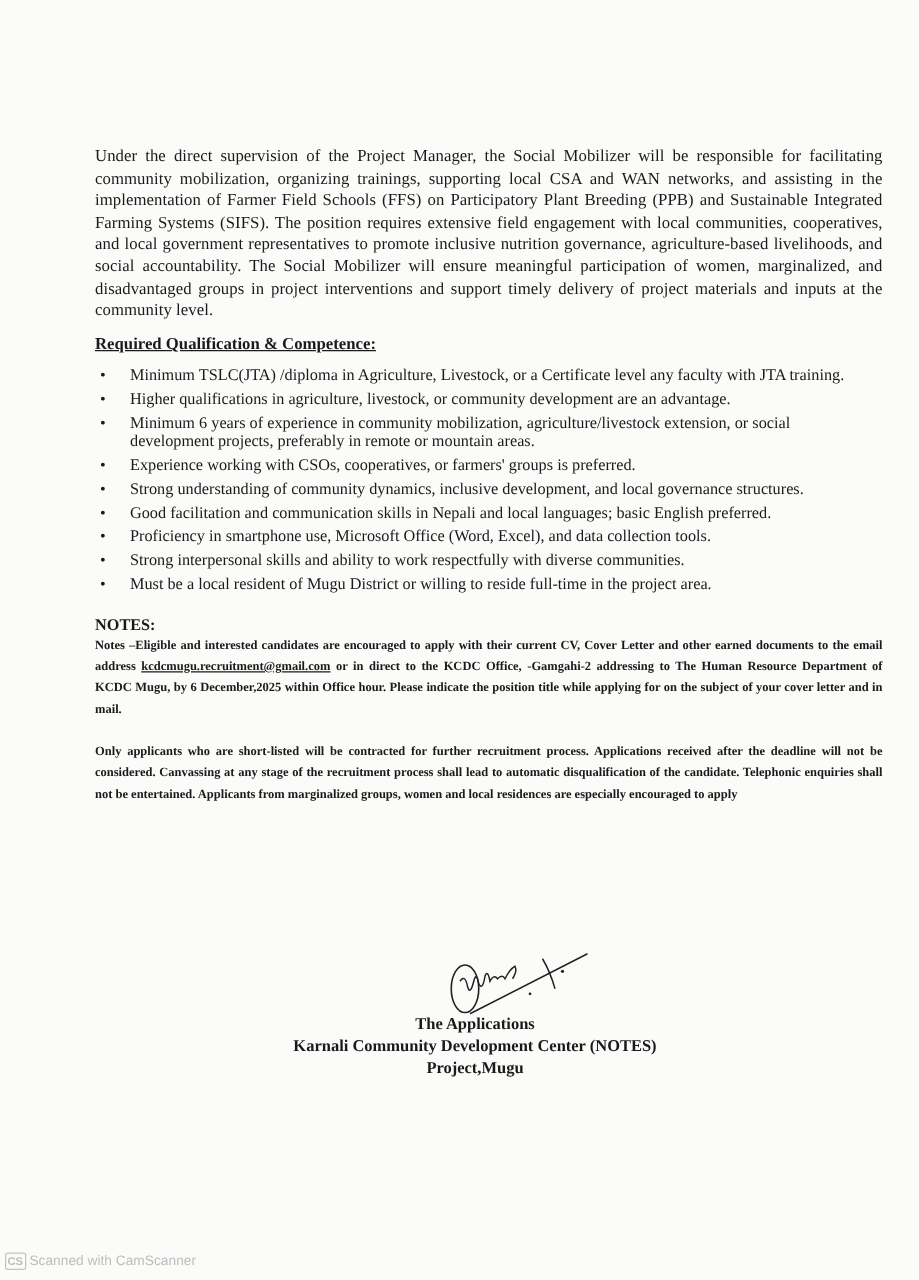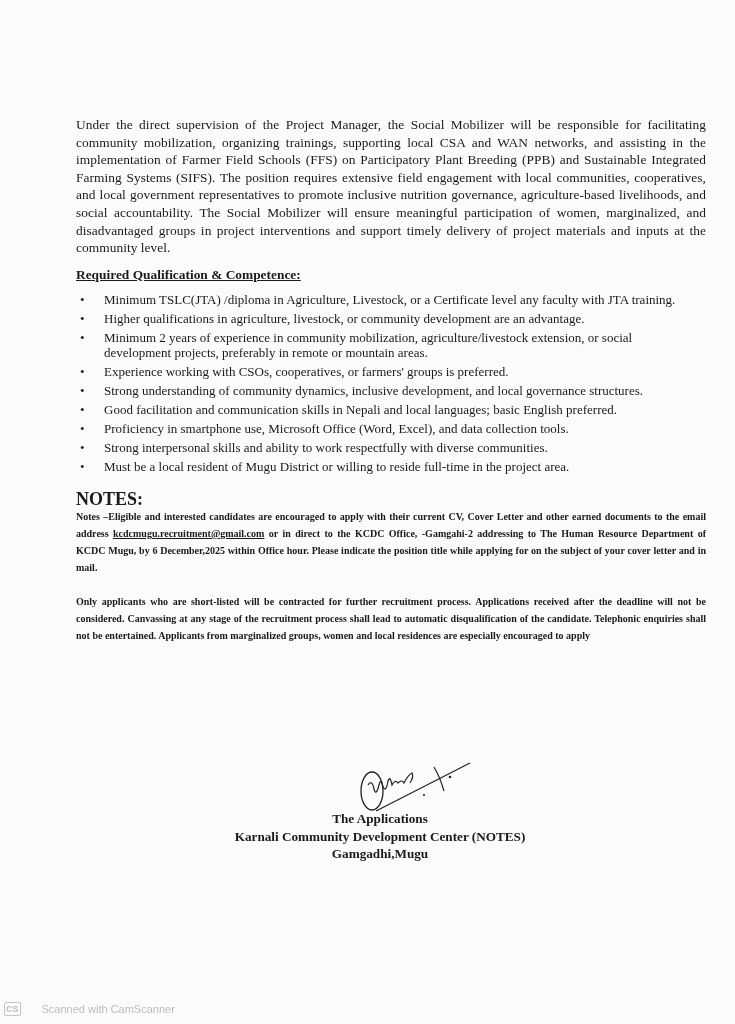--- a/index.html
+++ b/index.html
@@ -17,52 +17,52 @@
     line-height: 18px;
   }
   ul.quals { margin: 8px 0 0 0; padding: 0 0 0 28px; list-style: none; }
   ul.quals li {
     position: relative; font-size: 13px; line-height: 15.6px; margin-bottom: 3.4px;
     padding-right: 14px;
   }
   ul.quals li::before {
     content: "\2022"; position: absolute; left: -24px; top: 0; font-size: 13px;
   }
-  .notes-title { margin: 16px 0 0 0; font-size: 18px; font-weight: bold; line-height: 17px; }
+  .notes-title { margin: 16px 0 0 0; font-size: 13px; font-weight: bold; line-height: 17px; }
   .notes-body, .closing {
     font-size: 10px; line-height: 17.2px; font-weight: bold; text-align: justify; margin: 0;
   }
   .closing { margin-top: 16px; }
   .email { text-decoration: underline; }
   .sign-block {
     position: absolute; left: 200px; top: 810px; width: 360px; text-align: center;
     font-size: 13.2px; font-weight: bold; line-height: 17.6px;
   }
   .signature { position: absolute; left: 350px; top: 755px; width: 130px; height: 60px; }
   .footer {
-    position: absolute; left: 4px; top: 1002px; display: flex; align-items: center; gap: 21px;
+    position: absolute; left: 4px; top: 1002px; display: flex; align-items: center; gap: 3px;
     font-family: "Liberation Sans", sans-serif; font-size: 11px; color: #bdbdbd;
   }
   .cs-logo {
     display: inline-block; border: 1.5px solid #c4c4c4; border-radius: 2px; font-size: 9px;
     font-weight: bold; padding: 0 1px; line-height: 12px; color: #bdbdbd;
   }
 </style>
 </head>
 <body>
 
 <div class="page">
   <p class="intro">Under the direct supervision of the Project Manager, the Social Mobilizer will be responsible for facilitating community mobilization, organizing trainings, supporting local CSA and WAN networks, and assisting in the implementation of Farmer Field Schools (FFS) on Participatory Plant Breeding (PPB) and Sustainable Integrated Farming Systems (SIFS). The position requires extensive field engagement with local communities, cooperatives, and local government representatives to promote inclusive nutrition governance, agriculture-based livelihoods, and social accountability. The Social Mobilizer will ensure meaningful participation of women, marginalized, and disadvantaged groups in project interventions and support timely delivery of project materials and inputs at the community level.</p>
 
   <div class="heading">Required Qualification &amp; Competence:</div>
 
   <ul class="quals">
     <li>Minimum TSLC(JTA) /diploma in Agriculture, Livestock, or a Certificate level any faculty with JTA training.</li>
     <li>Higher qualifications in agriculture, livestock, or community development are an advantage.</li>
-    <li>Minimum 2 years of experience in community mobilization, agriculture/livestock extension, or social development projects, preferably in remote or mountain areas.</li>
+    <li>Minimum 6 years of experience in community mobilization, agriculture/livestock extension, or social development projects, preferably in remote or mountain areas.</li>
     <li>Experience working with CSOs, cooperatives, or farmers' groups is preferred.</li>
     <li>Strong understanding of community dynamics, inclusive development, and local governance structures.</li>
     <li>Good facilitation and communication skills in Nepali and local languages; basic English preferred.</li>
     <li>Proficiency in smartphone use, Microsoft Office (Word, Excel), and data collection tools.</li>
     <li>Strong interpersonal skills and ability to work respectfully with diverse communities.</li>
     <li>Must be a local resident of Mugu District or willing to reside full-time in the project area.</li>
   </ul>
 
   <div class="notes-title">NOTES:</div>
   <p class="notes-body"><span>Notes –Eligible and interested candidates are encouraged to apply with their current CV, Cover Letter and other earned documents to the email address </span><span class="email">kcdcmugu.recruitment@gmail.com</span><span> or in direct to the KCDC Office, -Gamgahi-2 addressing to The Human Resource Department of KCDC Mugu, by 6 December,2025 within Office hour. Please indicate the position title while applying for on the subject of your cover letter and in mail.</span></p>
@@ -75,19 +75,19 @@
   <path d="M18 30 q4 -6 6 4 q2 8 5 -4 q2 -8 4 2 q3 6 5 -6 q2 -6 4 4 q3 -6 6 -2 q4 -4 6 0 q4 -8 8 -10 q2 4 -2 10" fill="none" stroke="#222" stroke-width="1.2"></path>
   <path d="M26 56 L120 8" fill="none" stroke="#222" stroke-width="1.2"></path>
   <path d="M84 12 q6 10 10 24" fill="none" stroke="#222" stroke-width="1.2"></path>
   <circle cx="100" cy="22" r="1.3" fill="#222"></circle>
   <circle cx="74" cy="40" r="1.1" fill="#222"></circle>
 </svg>
 
 <div class="sign-block">
   <div>The Applications</div>
   <div>Karnali Community Development Center (NOTES)</div>
-  <div>Gamgadhi,Mugu</div>
+  <div>Project,Mugu</div>
 </div>
 
 <div class="footer">
   <span class="cs-logo">CS</span>
   <span>Scanned with CamScanner</span>
 </div>
 
 </body></html>

